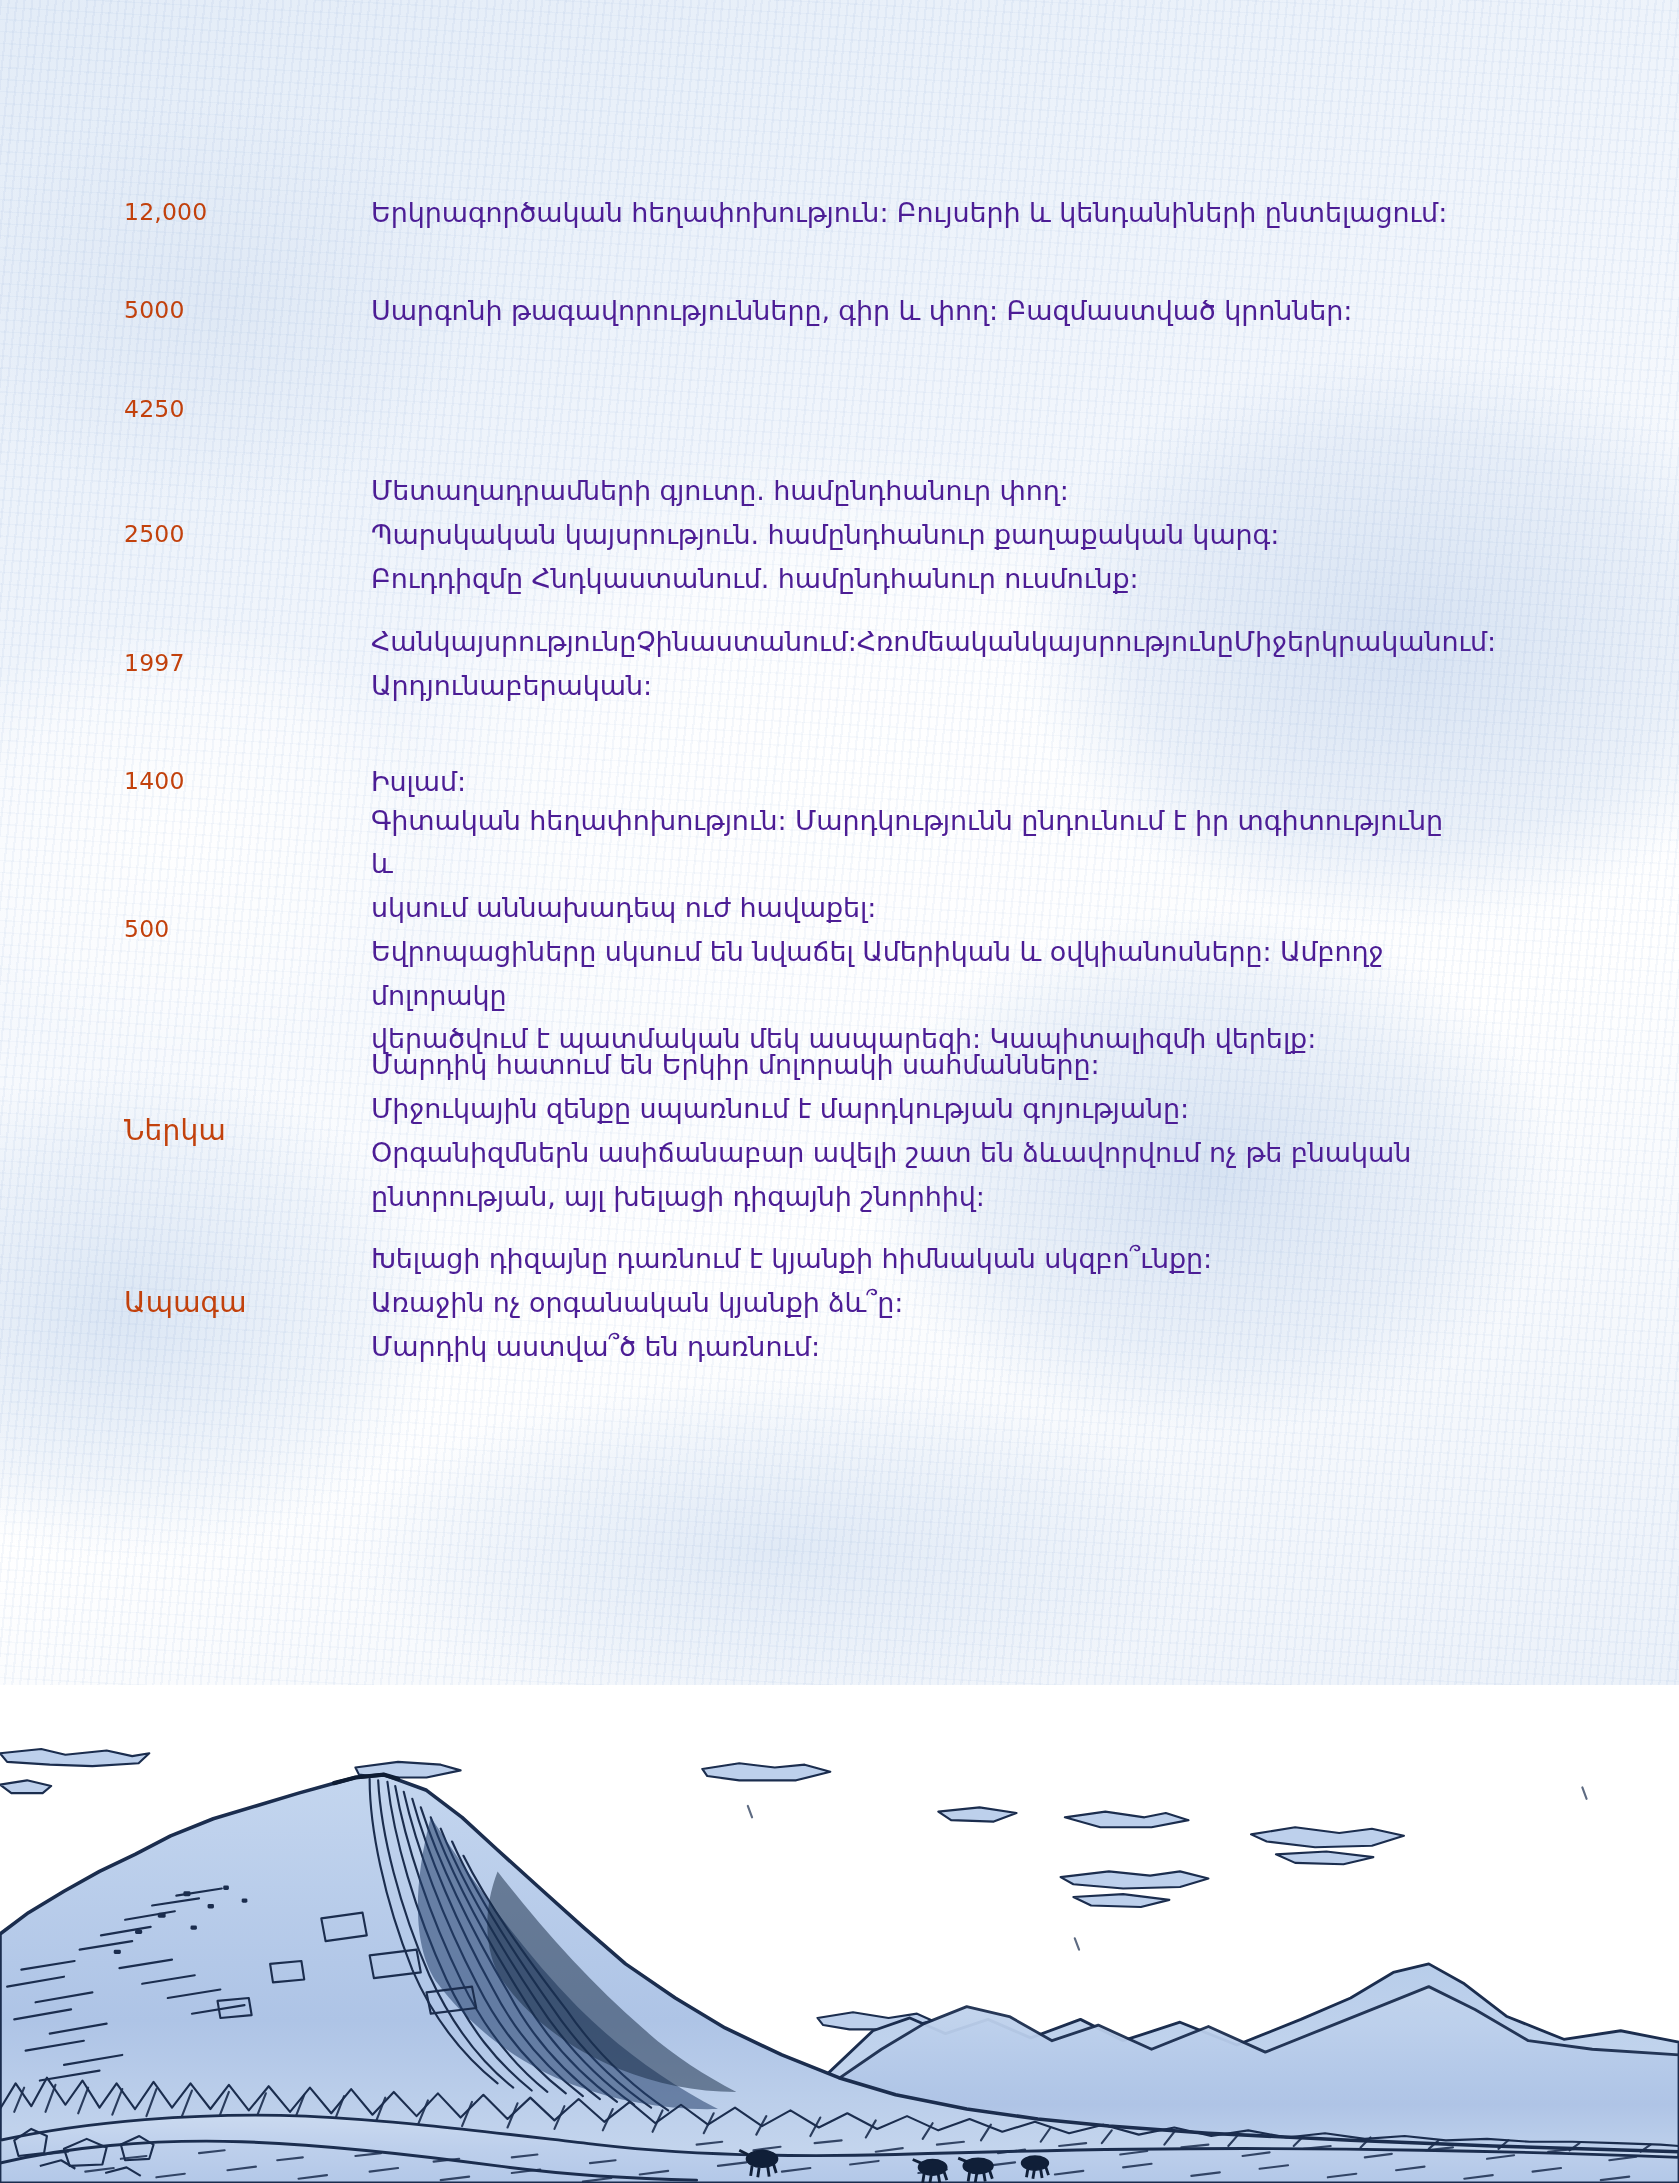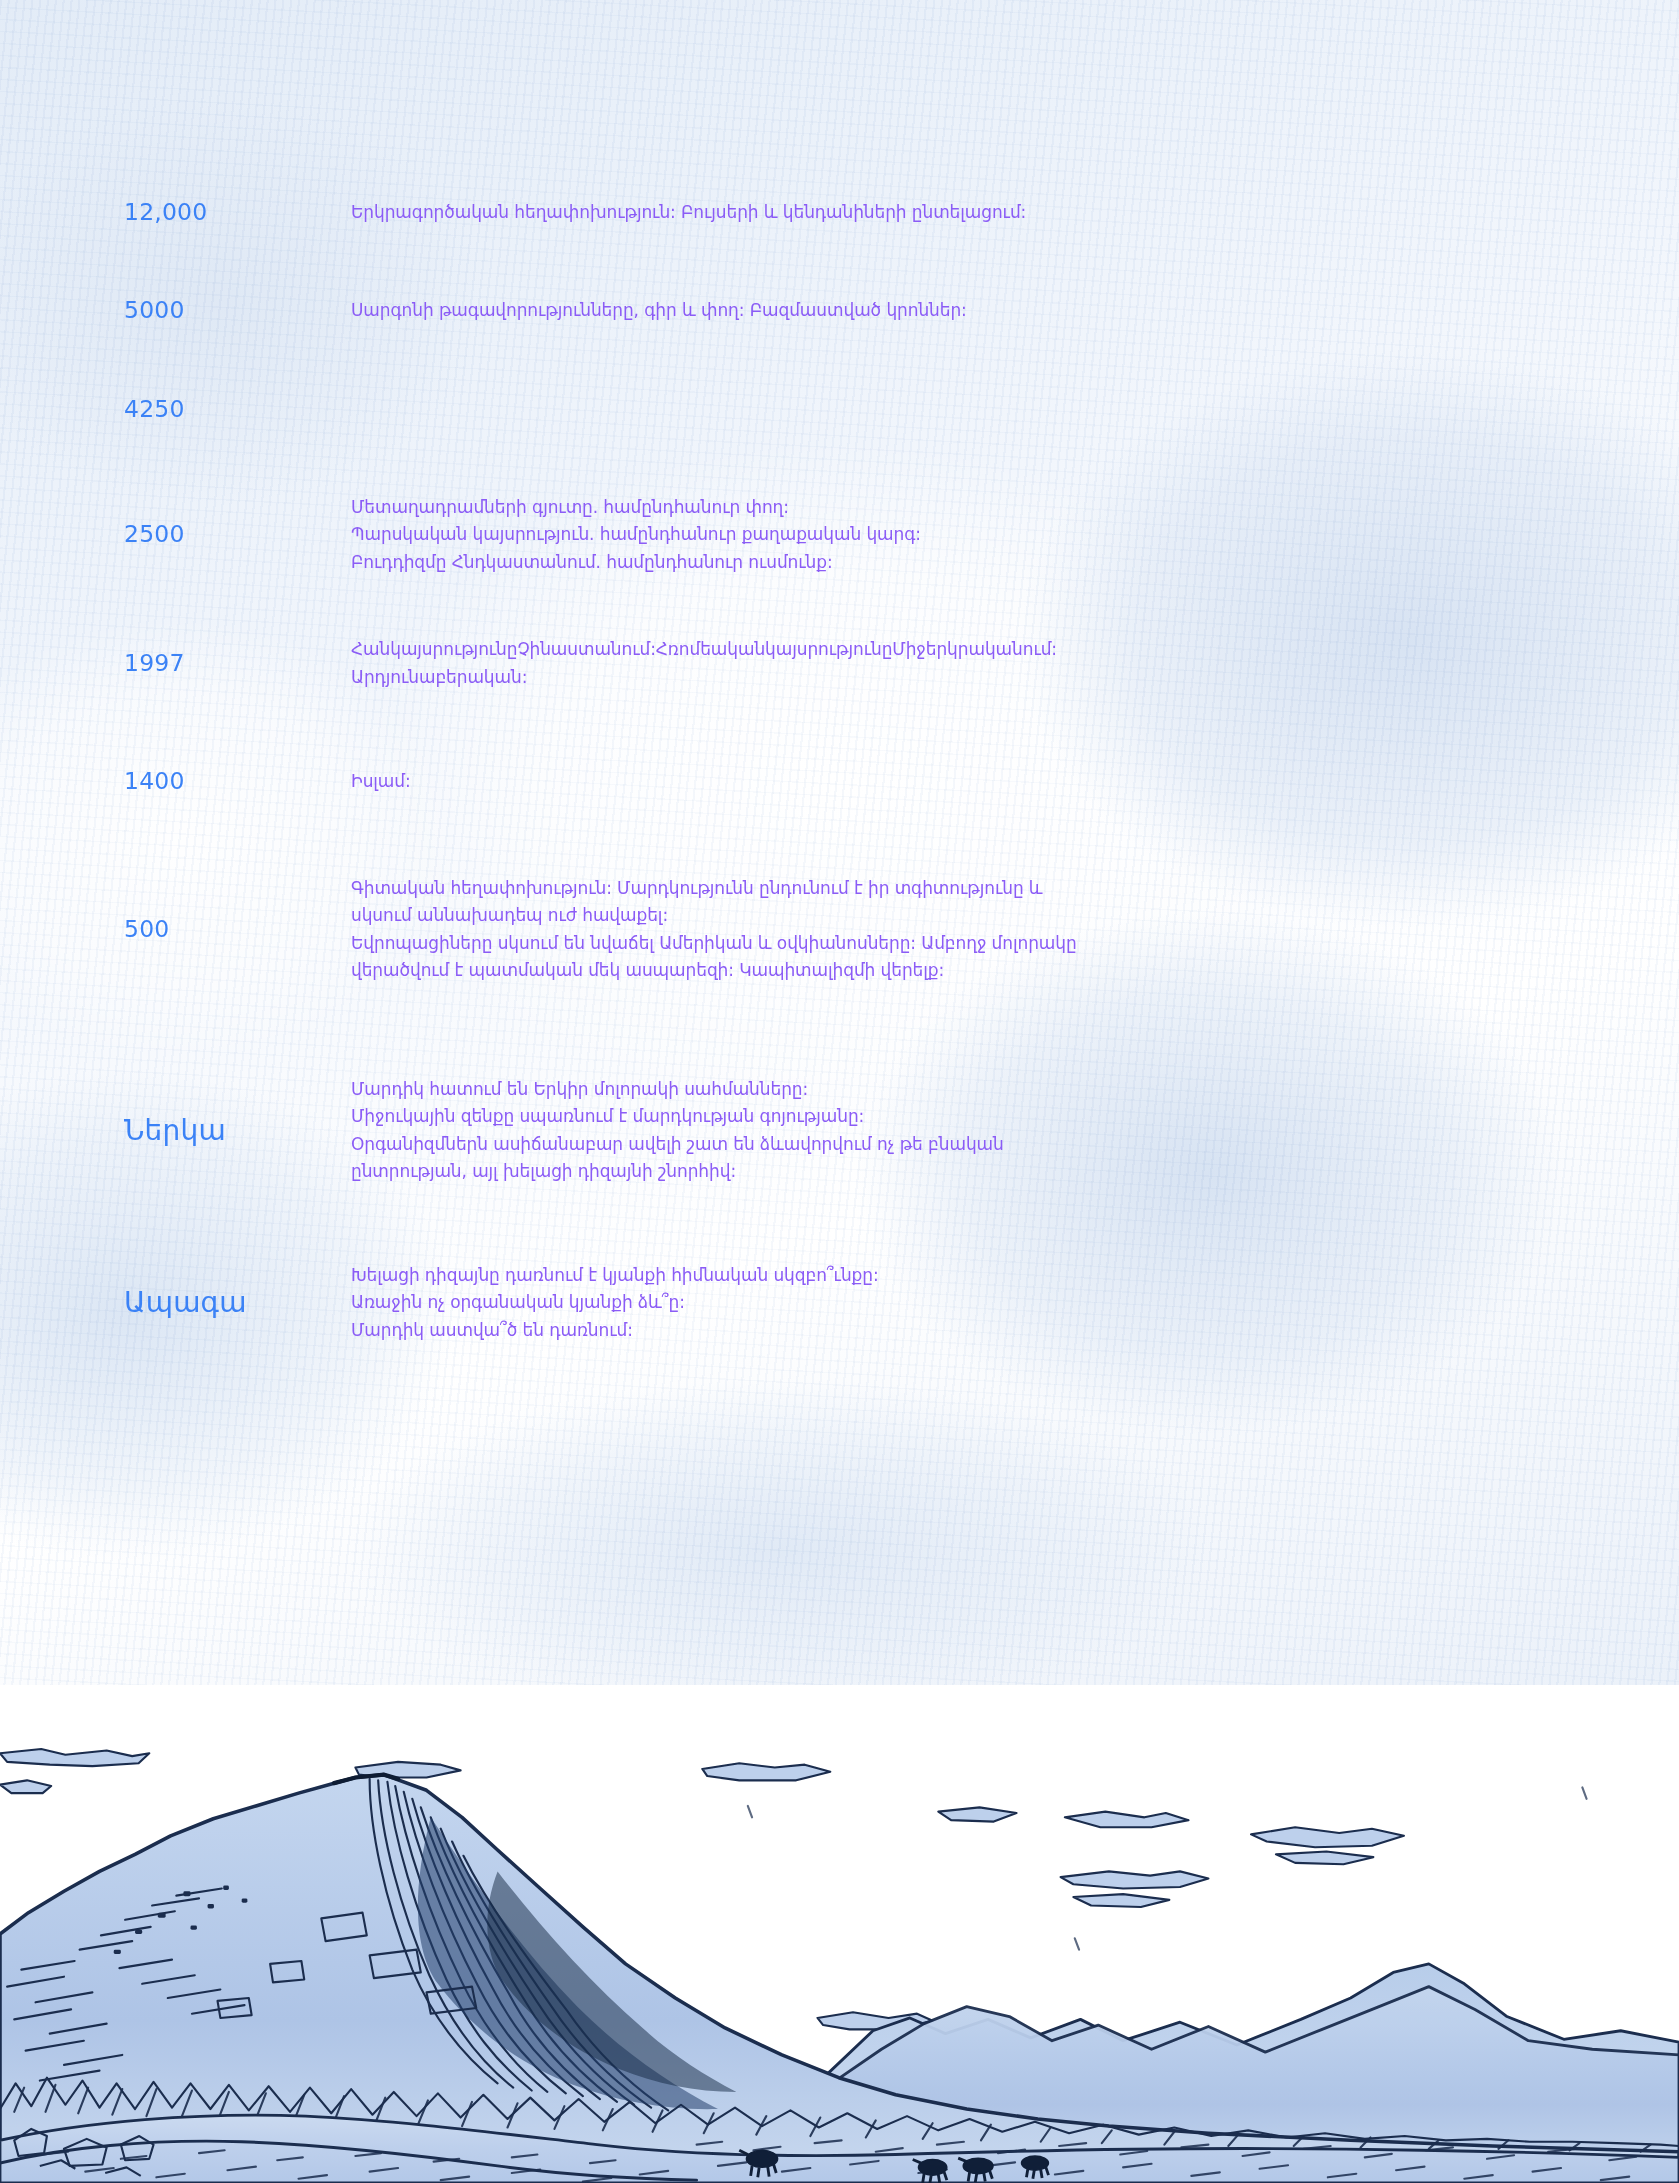--- a/index.html
+++ b/index.html
@@ -51,36 +51,37 @@
   .row {
     display: flex;
     align-items: center;
     padding: 0 0 0 124px;
     box-sizing: border-box;
   }
   .era {
     flex: 0 0 227px;
     font-family: "DejaVu Sans", sans-serif;
     font-size: 23.5px;
-    color: #3b82f6;
+    color: #c2410c;
     letter-spacing: 0.2px;
     line-height: 1.25;
     white-space: nowrap;
   }
   .era.armenian {
     font-size: 28px;
   }
   .desc {
     flex: 1 1 auto;
     max-width: 1098px;
     font-family: "DejaVu Sans", sans-serif;
-    font-size: 17px;
-    color: #8b5cf6;
+    font-size: 27px;
+    color: #4c1d95;
     line-height: 1.62;
     letter-spacing: -0.1px;
+    margin-left: 20px;
   }
   .desc .ln { display: block; }
 
   
   #row-12000 { height: 98px; margin-top: 164px; }
   #row-5000  { height: 98px; }
   #row-4250  { height: 100px; }
   #row-2500  { height: 124px; }
   #row-2000  { height: 114px; }
   #row-1400  { height: 107px; }

